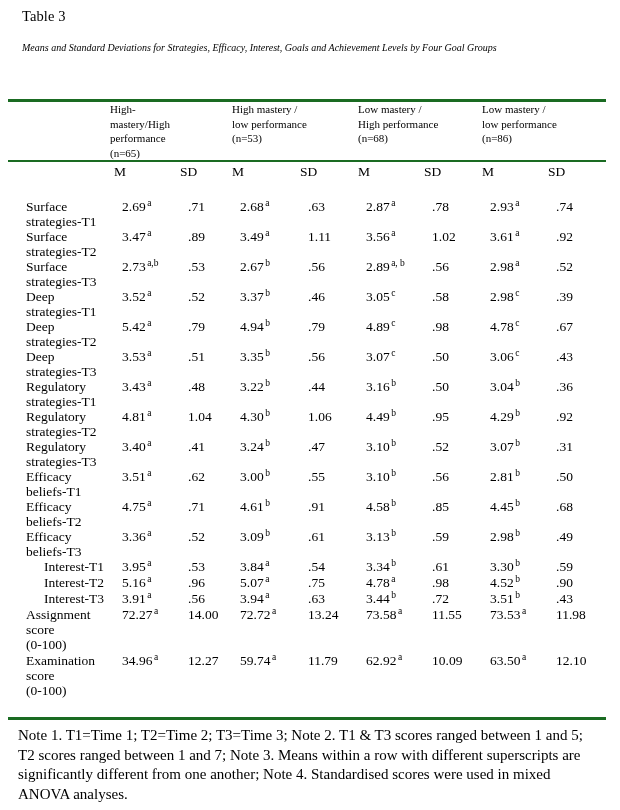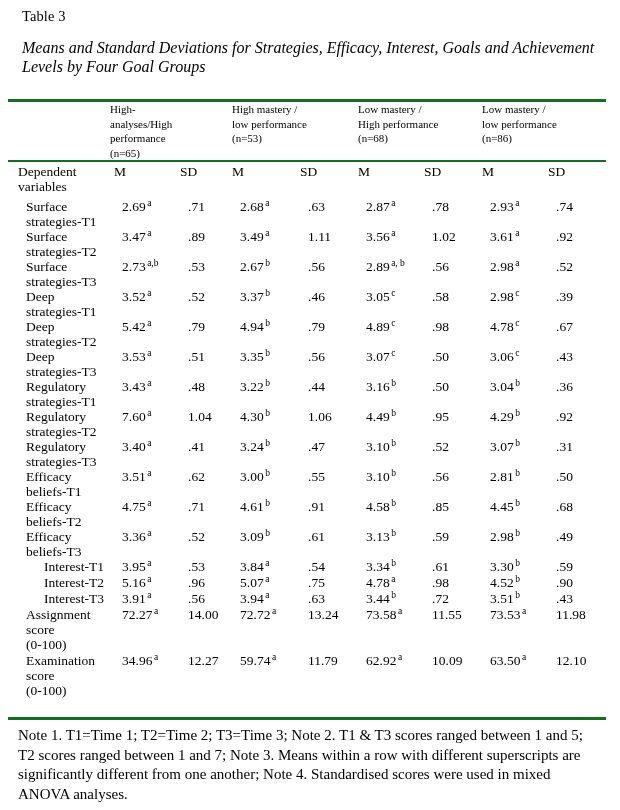--- a/index.html
+++ b/index.html
@@ -30,21 +30,21 @@
     font-size: 14.5px;
     letter-spacing: .1px;
   }
 
   .caption {
     position: absolute;
     left: 22px;
     top: 38px;
     width: 578px;
     font-style: italic;
-    font-size: 16px;
+    font-size: 10px;
     line-height: 19px;
   }
 
   
   .rule {
     position: absolute;
     left: 8px;
     width: 598px;
     background: #1a6b22;
   }
@@ -157,21 +157,21 @@
 
   <div class="table-number">Table 3</div>
 
   <div class="caption">Means and Standard Deviations for Strategies, Efficacy, Interest, Goals and Achievement Levels by Four Goal Groups</div>
 
   <div class="rule rule-top"></div>
 
   <div class="group-headers">
     <div class="grp grp-1">
       <div>High-</div>
-      <div>analyses/High</div>
+      <div>mastery/High</div>
       <div>performance</div>
       <div>(n=65)</div>
     </div>
     <div class="grp grp-2">
       <div>High mastery /</div>
       <div>low performance</div>
       <div>(n=53)</div>
     </div>
     <div class="grp grp-3">
       <div>Low mastery /</div>
@@ -181,21 +181,20 @@
     <div class="grp grp-4">
       <div>Low mastery /</div>
       <div>low performance</div>
       <div>(n=86)</div>
     </div>
   </div>
 
   <div class="rule rule-mid"></div>
 
   <div class="msd-header">
-    <div class="dep-label">Dependent variables</div>
     <div class="msd c-m1">M</div>
     <div class="msd c-sd1">SD</div>
     <div class="msd c-m2">M</div>
     <div class="msd c-sd2">SD</div>
     <div class="msd c-m3">M</div>
     <div class="msd c-sd3">SD</div>
     <div class="msd c-m4">M</div>
     <div class="msd c-sd4">SD</div>
   </div>
 
@@ -296,21 +295,21 @@
         <div class="cell c-m3"><span>3.16</span><span class="sup gap">b</span></div>
         <div class="cell c-sd3"><span>.50</span></div>
         <div class="cell c-m4"><span>3.04</span><span class="sup gap">b</span></div>
         <div class="cell c-sd4"><span>.36</span></div>
       </div>
       <div class="row h2">
         <div class="rlabel">
           <div>Regulatory</div>
           <div>strategies-T2</div>
         </div>
-        <div class="cell c-m1"><span>7.60</span><span class="sup gap">a</span></div>
+        <div class="cell c-m1"><span>4.81</span><span class="sup gap">a</span></div>
         <div class="cell c-sd1"><span>1.04</span></div>
         <div class="cell c-m2"><span>4.30</span><span class="sup gap">b</span></div>
         <div class="cell c-sd2"><span>1.06</span></div>
         <div class="cell c-m3"><span>4.49</span><span class="sup gap">b</span></div>
         <div class="cell c-sd3"><span>.95</span></div>
         <div class="cell c-m4"><span>4.29</span><span class="sup gap">b</span></div>
         <div class="cell c-sd4"><span>.92</span></div>
       </div>
       <div class="row h2">
         <div class="rlabel">

